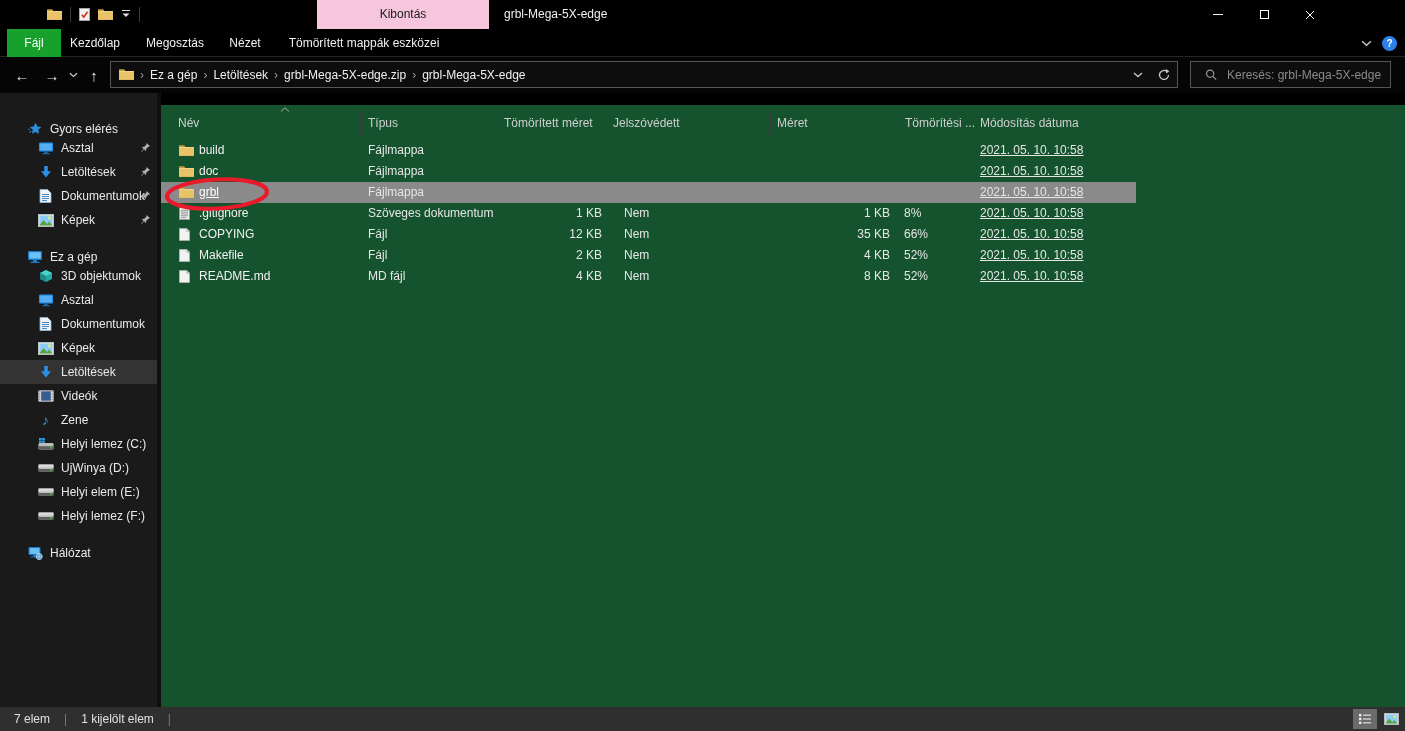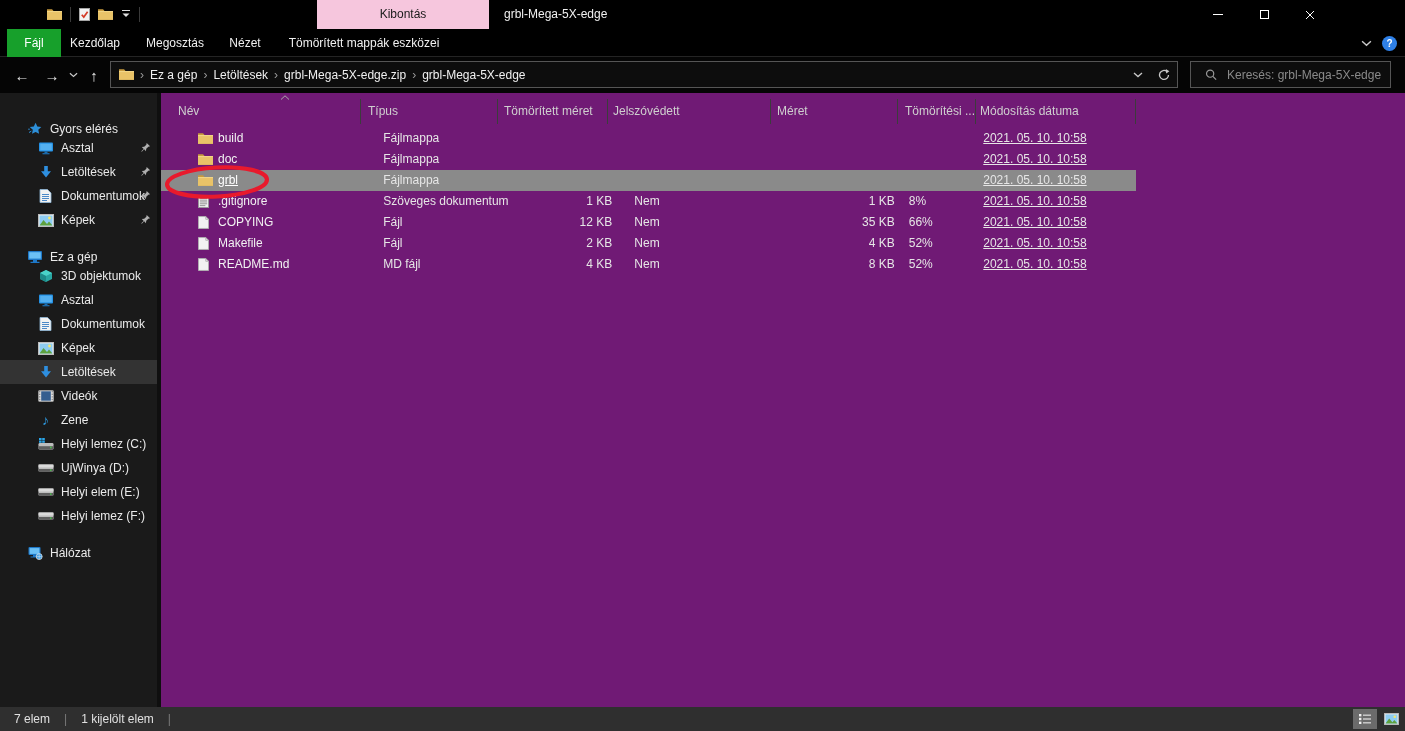--- a/index.html
+++ b/index.html
@@ -47,40 +47,40 @@
                border:1px solid #555; display:flex; align-items:center; }
   .searchbox svg { margin-left:14px; }
   .searchbox input { flex:1; margin:0 8px 0 10px; background:transparent; border:none; outline:none;
                      color:#e8e8e8; font-family:inherit; font-size:12px; }
   .searchbox input::placeholder { color:#8a8a8a; opacity:1; }
 
   
   .main { position:absolute; left:0; top:93px; width:1405px; height:614px; }
   .sidebar { position:absolute; left:0; top:0; width:157px; height:614px; background:#1a1a1a; padding-top:19px; }
   .side-divider { position:absolute; left:157px; top:0; width:4px; height:614px; background:#0f0f0f; }
-  .content { position:absolute; left:161px; top:0; width:1244px; height:614px; background:#701a75; }
+  .content { position:absolute; left:161px; top:12px; width:1244px; height:614px; background:#14532d; }
 
   .side-item { position:relative; height:24px; display:flex; align-items:center; color:#eaeaea; white-space:nowrap; }
   .side-item .ic { width:17px; display:flex; justify-content:center; flex:0 0 17px; }
   .side-item .lbl { margin-left:7px; }
   .lvl0 { padding-left:26px;align-items:flex-end; }
   .lvl1 { padding-left:37px; }
   .side-item.sel { background:#333333; }
   .side-gap { height:8px; }
   .pin { position:absolute; right:6px; top:6px; }
   .music-glyph { color:#2e9ae2; font-size:14px; line-height:14px; }
 
   
   .hdr { position:absolute; left:0; top:6px; height:25px; display:flex; color:#cfcfcf; }
   .hcell { height:25px; line-height:25px; border-right:1px solid #3c3c3c; white-space:nowrap; overflow:hidden; }
   .sortcaret { position:absolute; left:119px; top:-4px; }
 
   
   .rows { position:absolute; left:0; top:35px; width:975px; }
-  .frow { position:relative; display:flex; height:21px;padding-left:19px; }
+  .frow { position:relative; display:flex; height:21px; }
   .frow.sel { background:#8a8a8a; }
   .cell { height:21px; line-height:21px; font-size:12px; white-space:nowrap; overflow:hidden; color:#e6e6e6; }
   .c-name { width:200px; display:flex; align-items:center; padding-left:18px; color:#f2f2f2; }
   .c-name .fic { width:16px; display:flex; flex:0 0 16px; }
   .c-name .nm { margin-left:4px; }
   .frow.sel .c-name { color:#ffffff;text-decoration:underline; }
   .c-type { width:137px; padding-left:7px; }
   .c-comp { width:110px; text-align:right; padding-right:6px; }
   .c-pass { width:163px; padding-left:16px; }
   .c-size { width:127px; text-align:right; padding-right:8px; }

